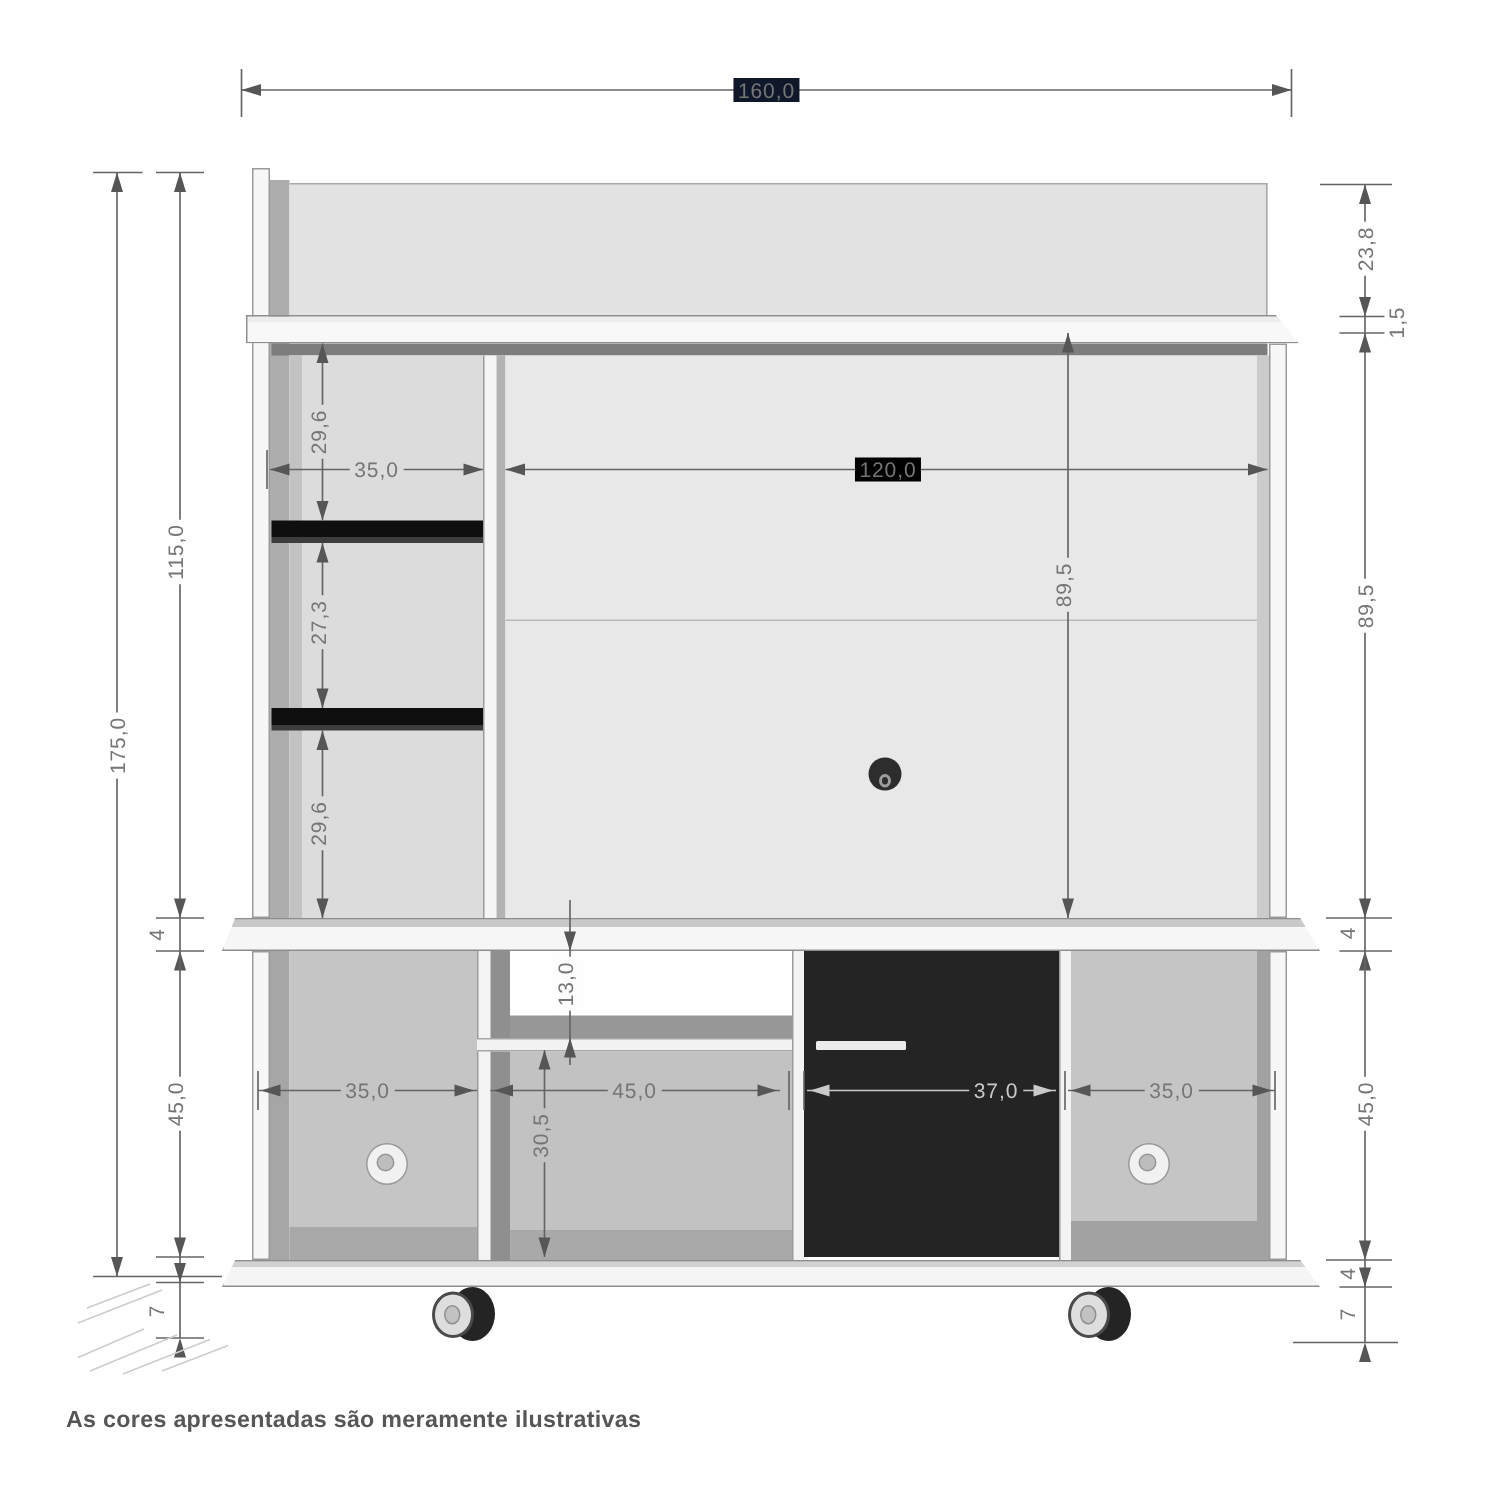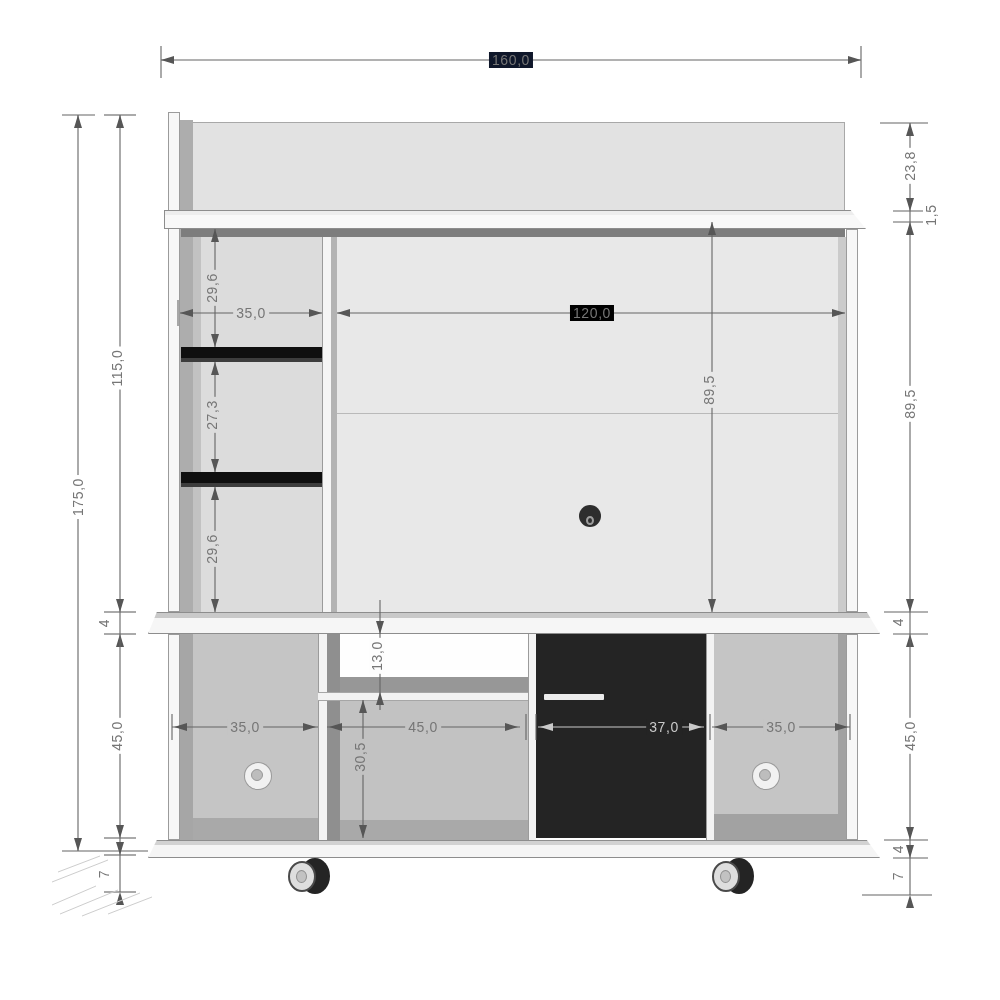--- a/index.html
+++ b/index.html
@@ -305,13 +305,14 @@
   <span class="dim-label v" style="left:898px;top:876px;background:#fff;">7</span>
 
   <span class="dim-label v" style="left:377px;top:656px;background:#fdfdfd;">13,0</span>
   <span class="dim-label v" style="left:360px;top:757px;background:#c2c2c2;">30,5</span>
 
   <span class="dim-label h" style="left:245px;top:727px;background:#c5c5c5;">35,0</span>
   <span class="dim-label h" style="left:423px;top:727px;background:#c2c2c2;">45,0</span>
   <span class="dim-label h" style="left:620px;top:727px;background:#242424;color:#c9c9c9;margin-left:44px;">37,0</span>
   <span class="dim-label h" style="left:781px;top:727px;background:#c5c5c5;">35,0</span>
 
+  <span class="note" style="left:44px;top:938px;">As cores apresentadas são meramente ilustrativas</span>
 </div>
 
 </body></html>

